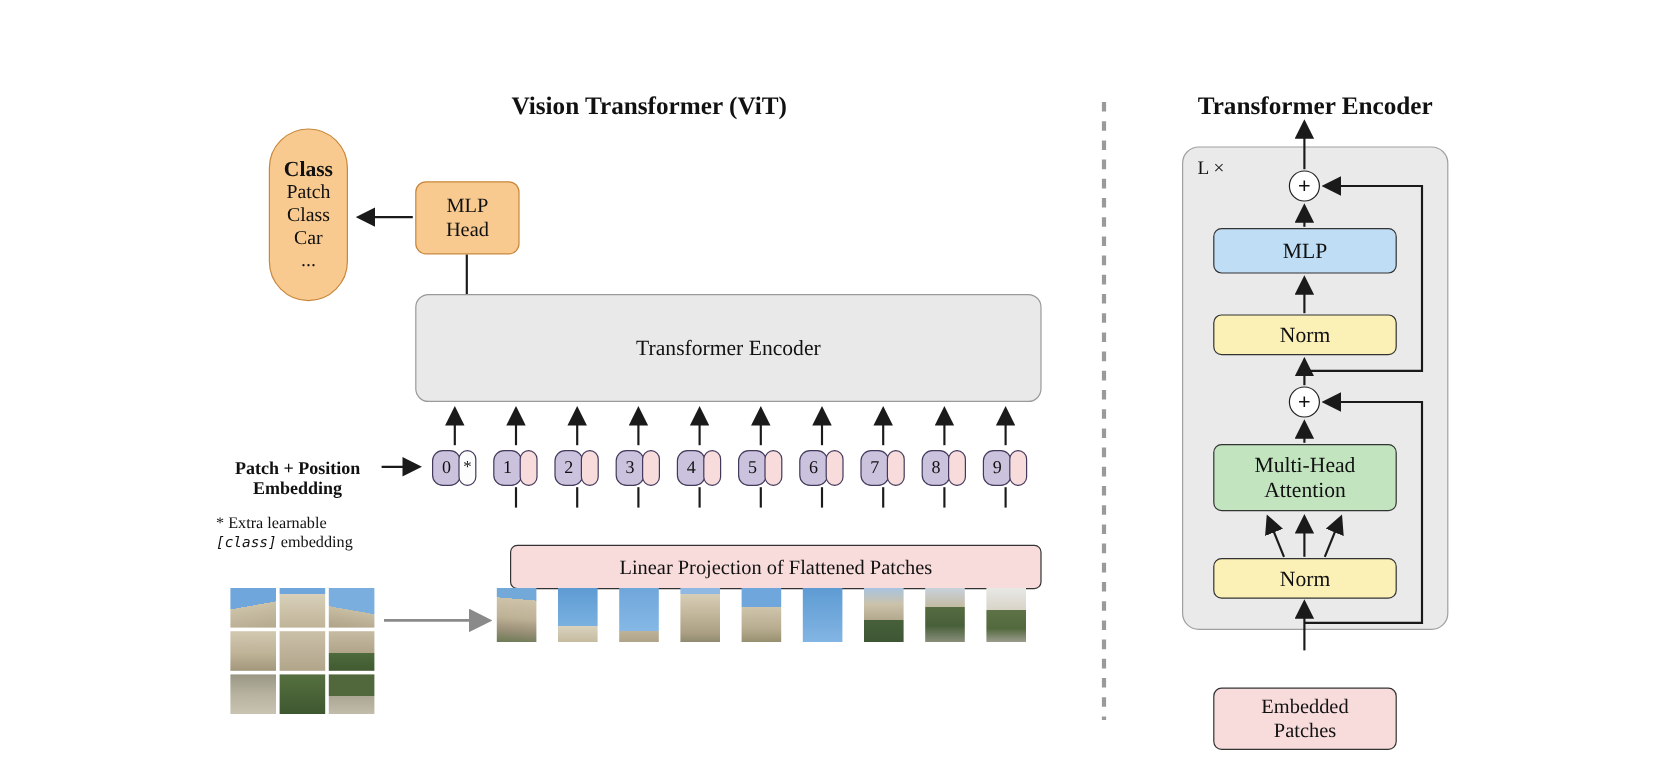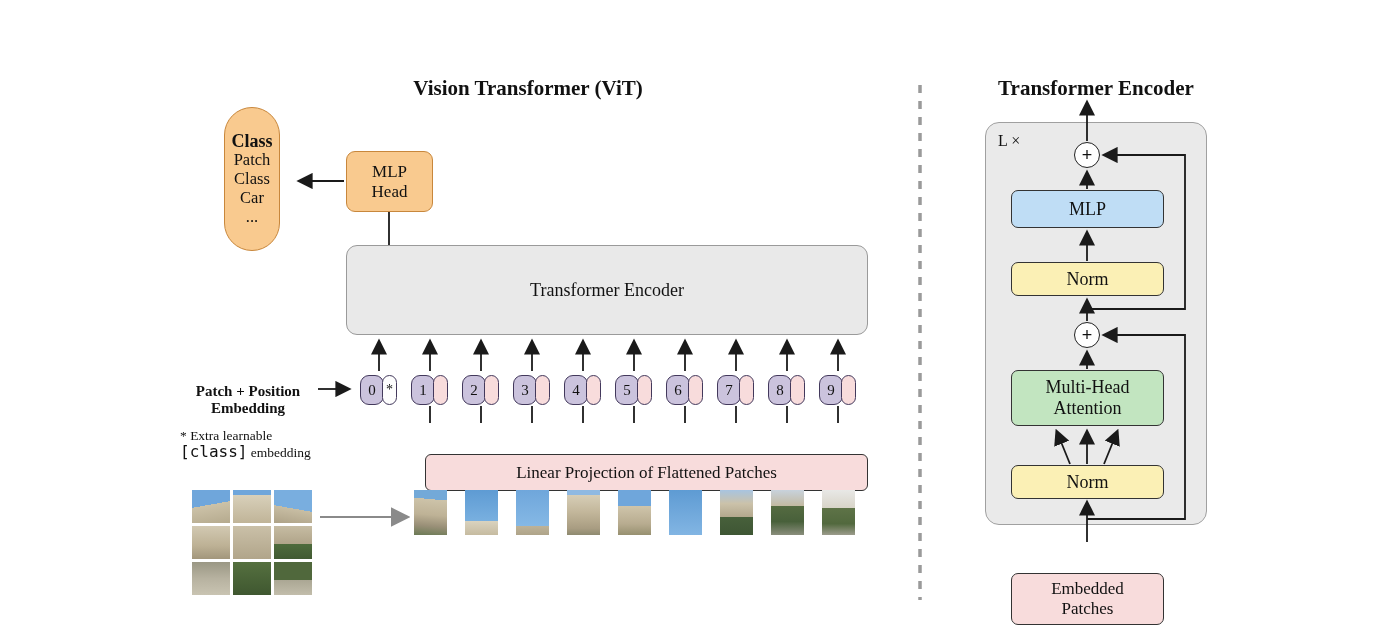--- a/index.html
+++ b/index.html
@@ -18,21 +18,21 @@
     text-align:center; z-index:3; line-height:1.15;
   }
   .orange { background:#F9CA8F; border:1.6px solid #C8873C; }
   .grayfill { background:#E9E9E9; border:1.5px solid #9A9A9A; }
   .pinkfill { background:#F8DCDC; border:1.5px solid #333;margin-top:30px; }
   .bluefill { background:#BFDDF5; border:1.5px solid #333; }
   .yellowfill { background:#FBF0B5; border:1.5px solid #333; }
   .greenfill { background:#C2E5C0; border:1.5px solid #333; }
 
   
-  .class-pill { left:224px; top:107px; width:56px; height:144px; border-radius:33px; font-size:16.5px;text-align:center; }
+  .class-pill { left:224px; top:107px; width:66px; height:144px; border-radius:33px; font-size:16.5px;text-align:center; }
   .class-pill .hdr { font-weight:bold; font-size:18px; }
 
   .mlp-head { left:346px; top:151px; width:87px; height:61px; border-radius:9px; font-size:17px; }
 
   .encoder-big { left:346px; top:245px; width:522px; height:90px; border-radius:11px; font-size:18px; }
 
   .linproj { left:425px; top:424px; width:443px; height:37px; border-radius:6px; font-size:17px; }
 
   
   .token { position:absolute; top:375px; display:flex; z-index:3; }
@@ -45,21 +45,21 @@
     width:15px; height:30px; box-sizing:border-box; margin-left:-2px;
     background:#F8DCDC; border:1.6px solid #43395C; border-radius:8px;
     display:flex; align-items:center; justify-content:center; font-size:14px;
   }
   .tok-patch.cls { background:#FDFDFD; }
 
   .pp-label { left:178px; top:371px; width:140px; text-align:center; font-weight:bold;
               font-size:15px; line-height:17px; z-index:3; }
   .note { left:180px; top:416px; width:150px; font-size:13.5px;
           line-height:16px; z-index:3; }
-  .note .code { font-family:"DejaVu Sans Mono", monospace; font-size:16px; }
+  .note .code { font-family:"DejaVu Sans Mono", monospace; font-size:12px;font-style:italic; }
 
   
   .imgrid { left:192px; top:478px; display:grid; z-index:3;
             grid-template-columns:repeat(3,38px); grid-template-rows:repeat(3,33px); gap:3px; }
   .imgrid div { width:38px; height:33px; }
 
   
   .p { position:absolute; top:490px; width:33px; height:45px; z-index:3; }
   .c1{background:linear-gradient(170deg,#6FA6DB 0%,#6FA6DB 45%,#CCC2A8 45%,#B5AA8E 100%);}
   .c2{background:linear-gradient(180deg,#6FA6DB 0%,#6FA6DB 15%,#D8D0BA 15%,#C0B498 100%);}
@@ -172,21 +172,21 @@
       <line x1="1070" y1="464" x2="1057" y2="432" marker-end="url(#ah)"></line>
       <line x1="1087" y1="464" x2="1087" y2="432" marker-end="url(#ah)"></line>
       <line x1="1104" y1="464" x2="1117" y2="432" marker-end="url(#ah)"></line>
     </g>
     <line x1="1087" y1="542" x2="1087" y2="503" marker-end="url(#ah)"></line>
     <path d="M1087,519 L1185,519 L1185,335 L1105,335" marker-end="url(#ah)"></path>
     <path d="M1087,309 L1185,309 L1185,155 L1105,155" marker-end="url(#ah)"></path>
   </g>
 </svg>
 
-<div class="title" style="left:323px; top:76px; width:410px;">Vision Transformer (ViT)</div>
+<div class="title" style="left:336px; top:76px; width:410px;">Vision Transformer (ViT)</div>
 
 <div class="box orange class-pill">
   <span class="hdr">Class</span>
   <span>Patch</span>
   <span>Class</span>
   <span>Car</span>
   <span>...</span>
 </div>
 
 <div class="box orange mlp-head">

